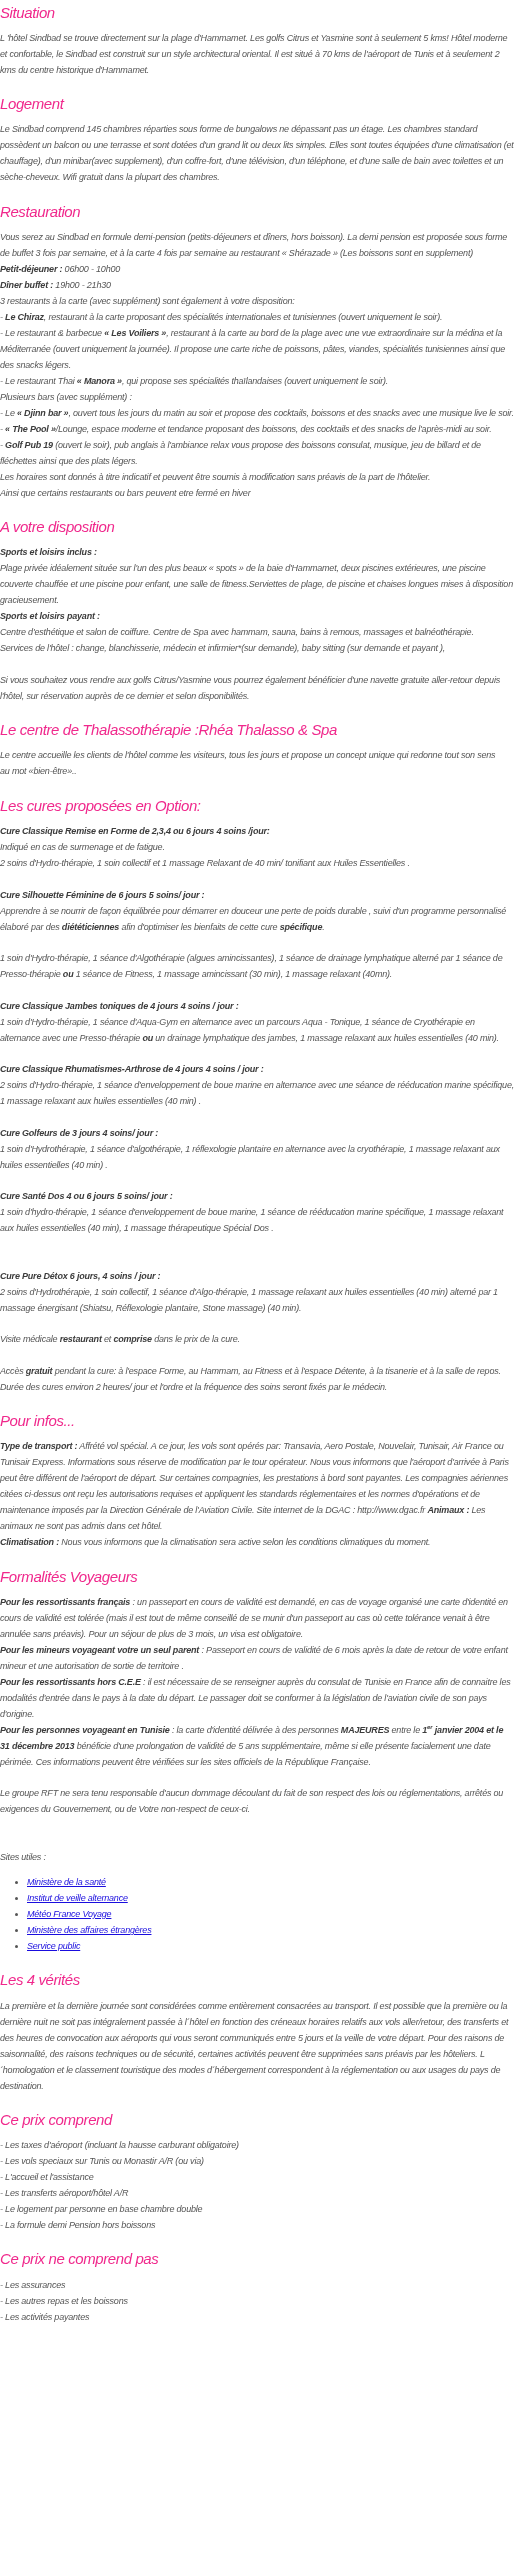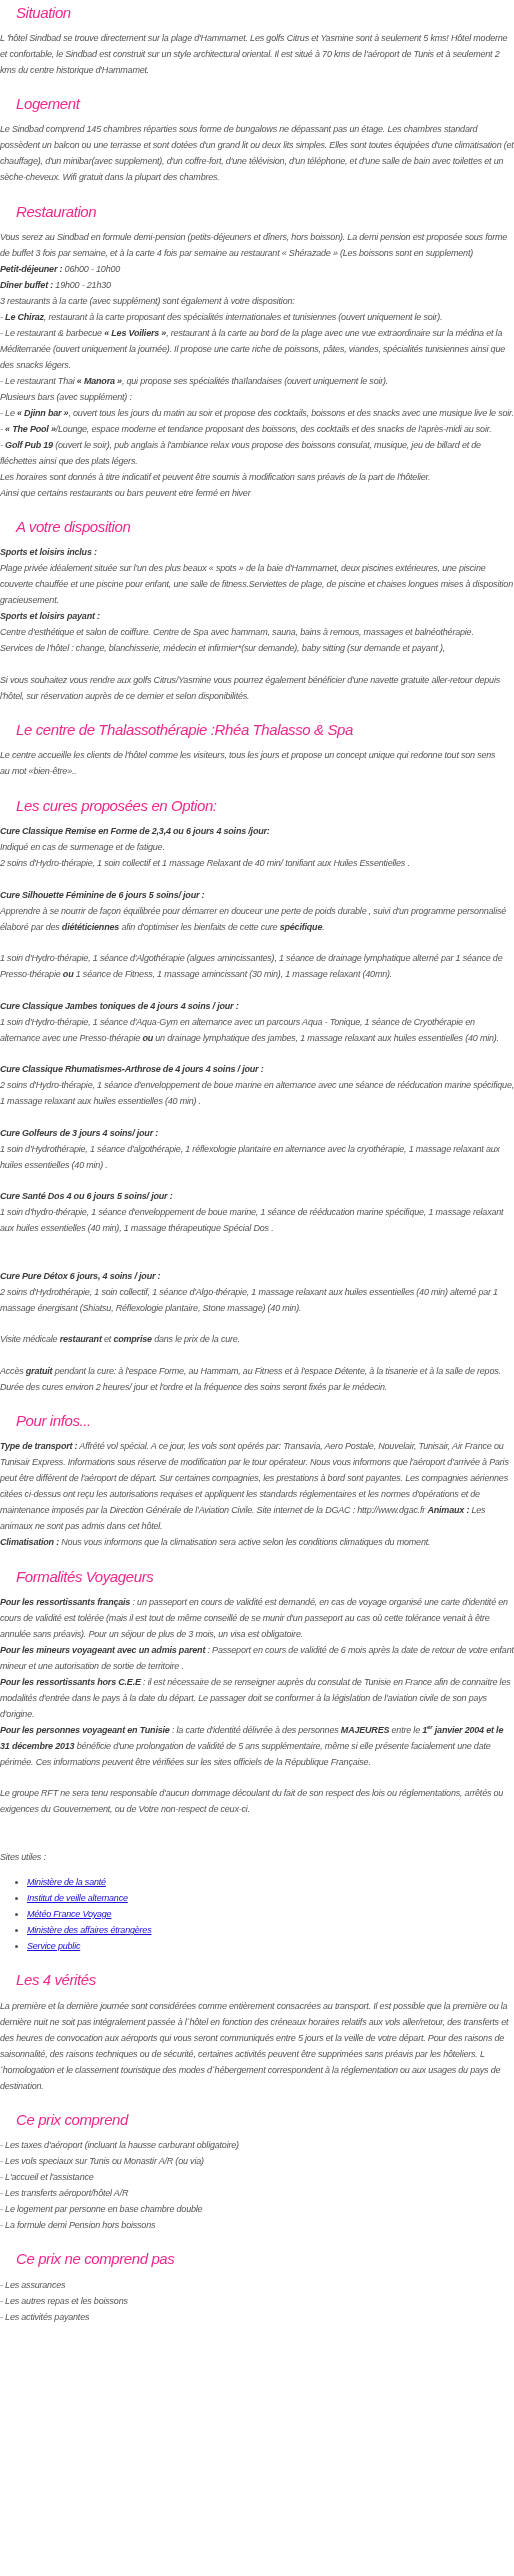--- a/index.html
+++ b/index.html
@@ -16,21 +16,21 @@
   h2 {
     color: #f0288c;
     font-size: 15px;
     font-weight: normal;
     font-style: italic;
     letter-spacing: -0.4px;
     margin: 0;
     line-height: 20.4px;
   }
   .section { margin-bottom: 13.6px; }
-  .section h2 { padding-top: 2.7px; margin-bottom: 6.8px; padding-left: 16px; }
+  .section h2 { padding-top: 2.7px; margin-bottom: 6.8px; }
   p { margin: 0; }
   .gap { height: 15.6px; }
   b { font-weight: bold; color: #3c3c3c; }
   ul.sites { margin: 9.5px 0 0 0; padding-left: 27px; list-style: disc; }
   ul.sites li { color: #555; line-height: 16px; }
   ul.sites a { color: #1a0dde; text-decoration: underline; text-align: center; }
   sup { font-size: 6.1px; line-height: 0; }
 </style>
 </head>
 <body>
@@ -137,21 +137,21 @@
   </section>
 
   <section class="section">
     <h2>Pour infos...</h2>
     <p><b>Type de transport :</b><span>  Affrété  vol spécial. A ce jour, les vols sont opérés par: Transavia, Aero Postale, Nouvelair, Tunisair, Air France ou Tunisair Express. Informations sous réserve de modification par le tour opérateur.   Nous vous informons que l'aéroport d'arrivée à Paris peut être différent de l'aéroport de départ. Sur certaines compagnies, les prestations à bord sont payantes. Les compagnies aériennes citées ci-dessus ont reçu les autorisations requises et appliquent les standards réglementaires et les normes d'opérations et de maintenance imposés par la Direction Générale de l'Aviation Civile. Site internet de la DGAC : http://www.dgac.fr </span><b>Animaux :</b><span> Les animaux ne sont pas admis dans cet hôtel.</span><br><b>Climatisation :</b><span> Nous vous informons que la climatisation sera active selon les conditions climatiques du moment.</span></p>
   </section>
 
   <section class="section">
     <h2>Formalités Voyageurs</h2>
     <p><b>Pour les ressortissants français</b><span> : un passeport en cours de validité est demandé, en cas de voyage organisé une carte d'identité en cours de validité est tolérée (mais il est tout de même conseillé de se munir d'un passeport au cas où cette tolérance venait à être annulée sans préavis). Pour un séjour de plus de 3 mois, un visa est obligatoire.</span></p>
-    <p><b>Pour les mineurs voyageant avec un admis parent</b><span> : Passeport en cours de validité de 6 mois après la date de retour de votre enfant mineur et une autorisation de sortie de territoire .</span></p>
+    <p><b>Pour les mineurs voyageant votre un seul parent</b><span> : Passeport en cours de validité de 6 mois après la date de retour de votre enfant mineur et une autorisation de sortie de territoire .</span></p>
     <p><b>Pour les ressortissants hors C.E.E</b><span> : il est nécessaire de se renseigner auprès du consulat de Tunisie en France afin de connaitre les modalités d'entrée dans le pays à la date du départ. Le passager doit se conformer à la législation de l'aviation civile de son pays d'origine.</span></p>
     <p><b>Pour les  personnes voyageant en Tunisie</b><span> : la carte d'identité délivrée à des personnes  </span><b>MAJEURES</b><span> entre le  </span><b><span>1</span><sup>er</sup><span> janvier 2004 et le 31 décembre 2013</span></b><span> bénéficie d'une prolongation de validité de 5 ans supplémentaire, même si elle présente facialement une date périmée. Ces informations peuvent être vérifiées sur les sites officiels de la République Française.</span></p>
     <div class="gap"></div>
     <p>Le groupe RFT ne sera tenu responsable d'aucun dommage découlant du fait de son respect des lois ou réglementations, arrêtés ou exigences du Gouvernement, ou de Votre non-respect de ceux-ci.</p>
     <div class="gap"></div>
     <div class="gap"></div>
     <p>Sites utiles :</p>
     <ul class="sites">
       <li><a href="#">Ministère de la santé</a></li>
       <li><a href="#">Institut de veille alternance</a></li>

